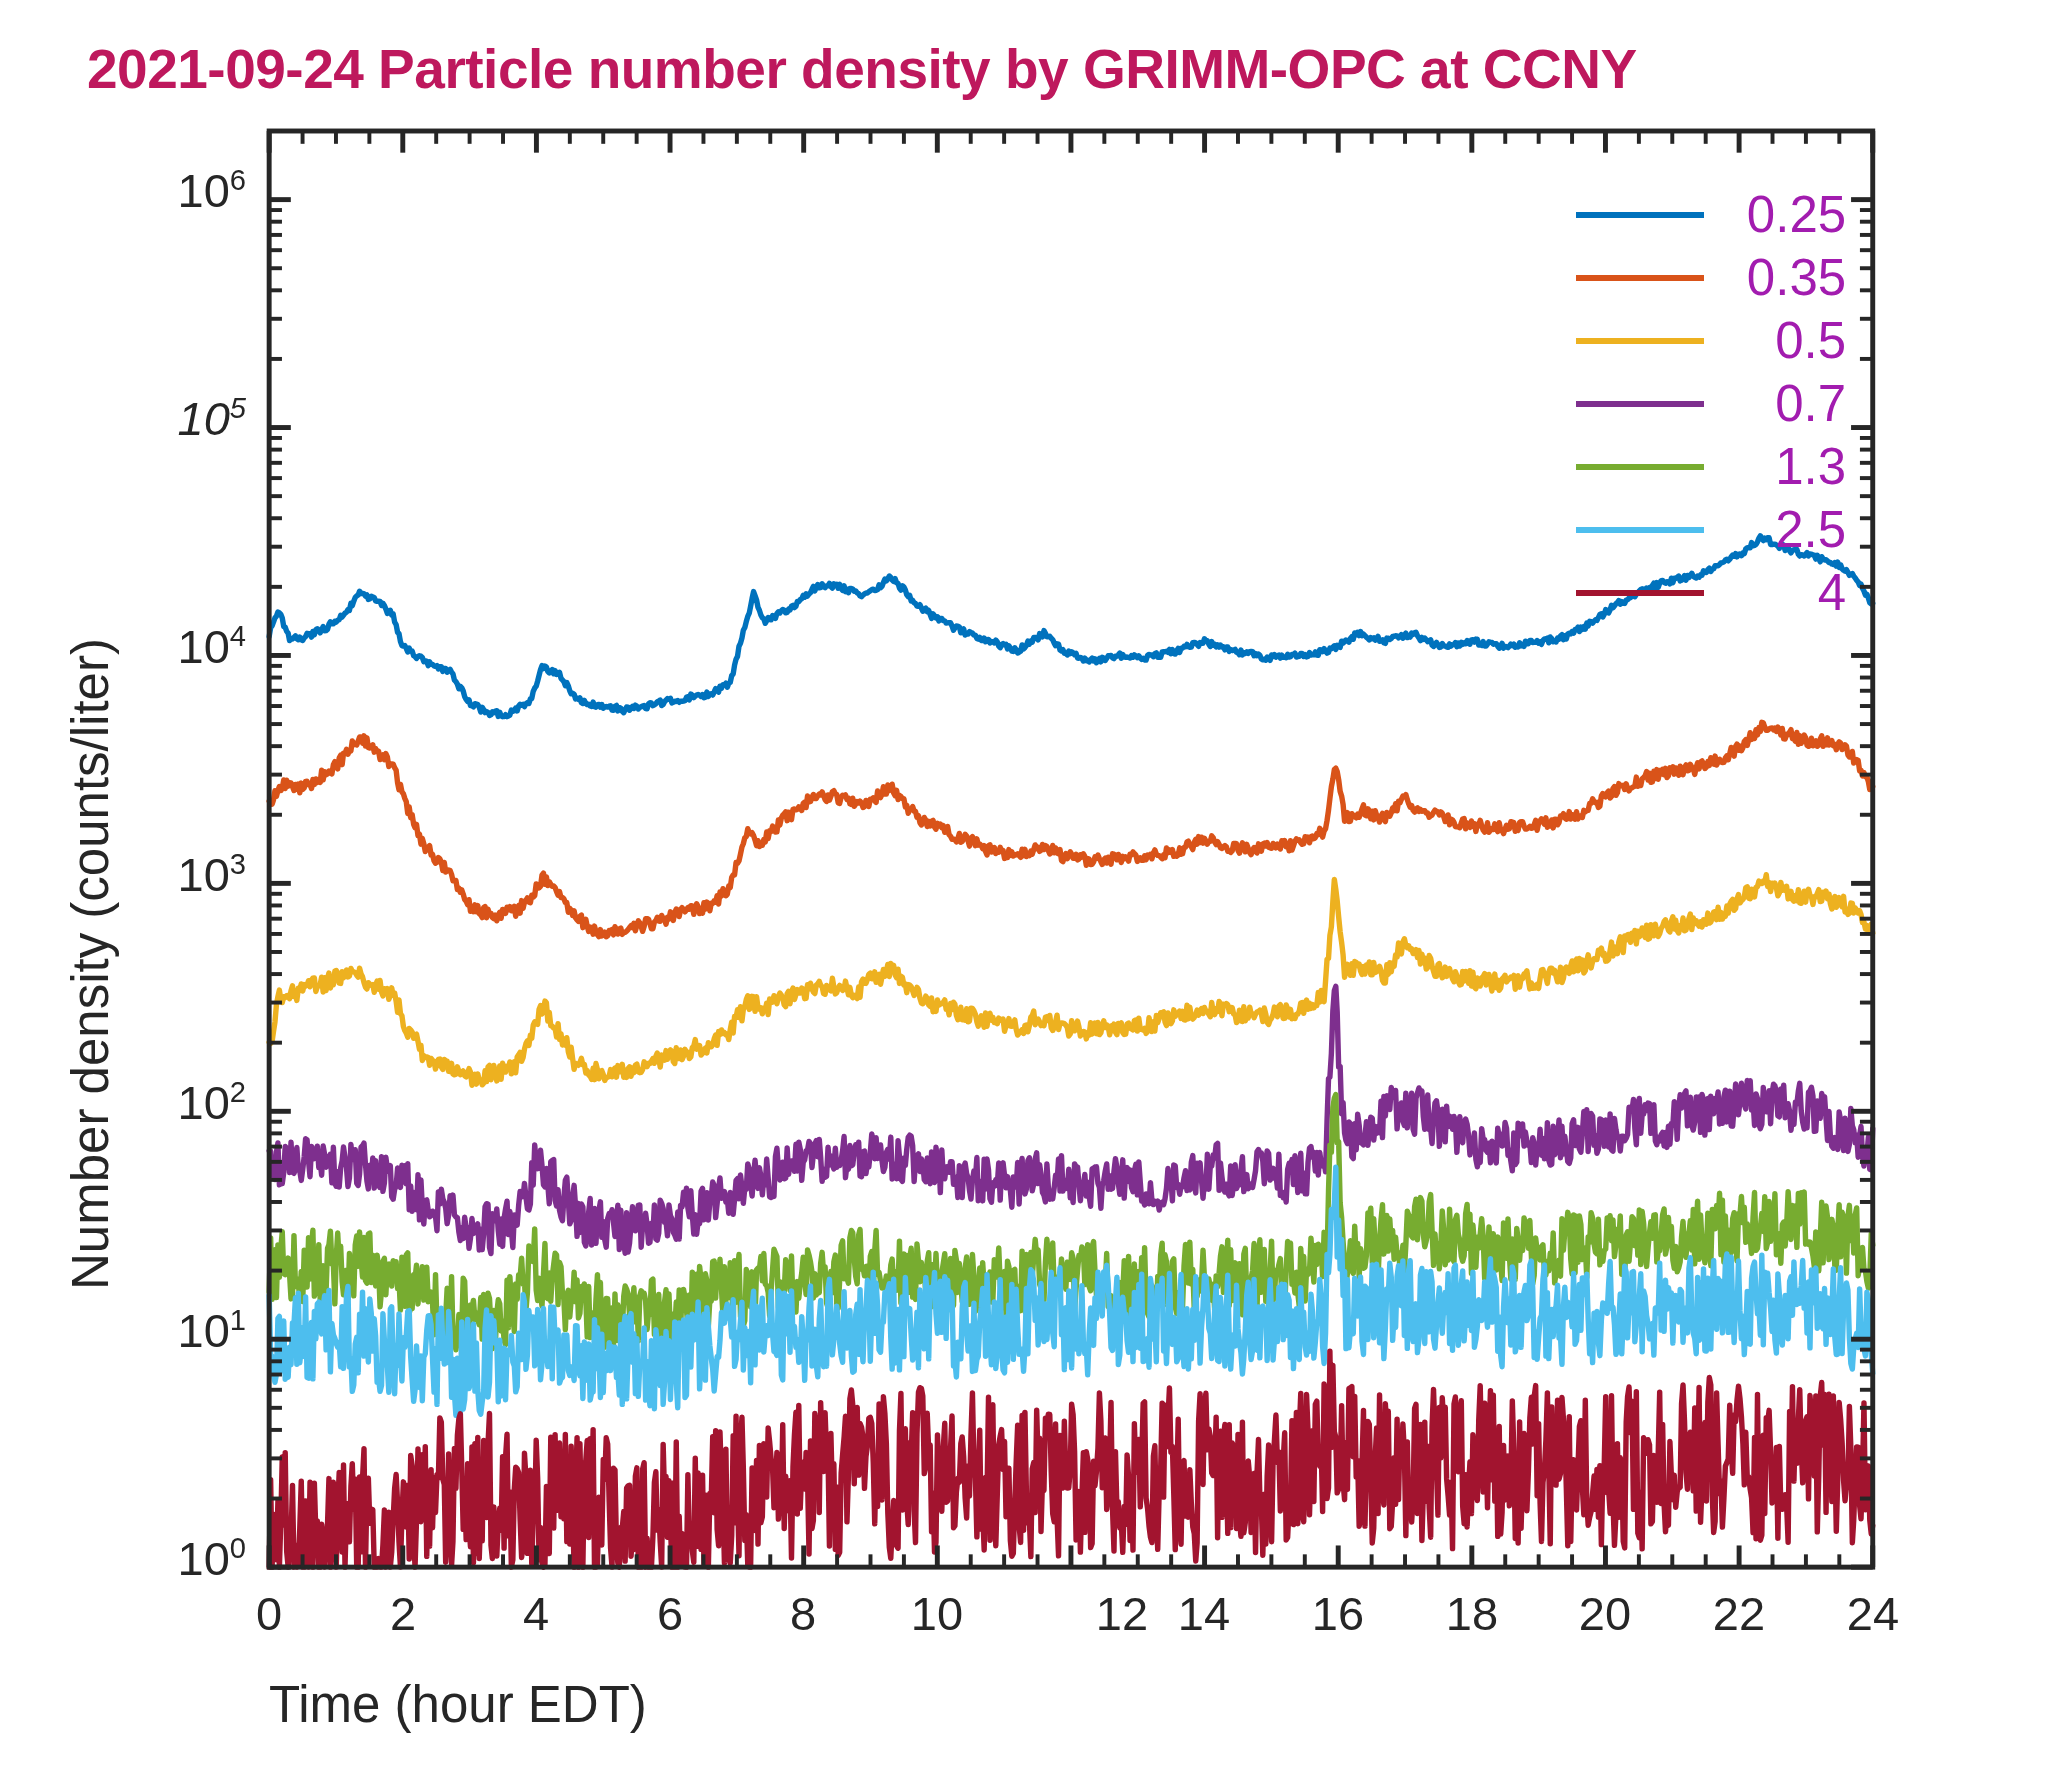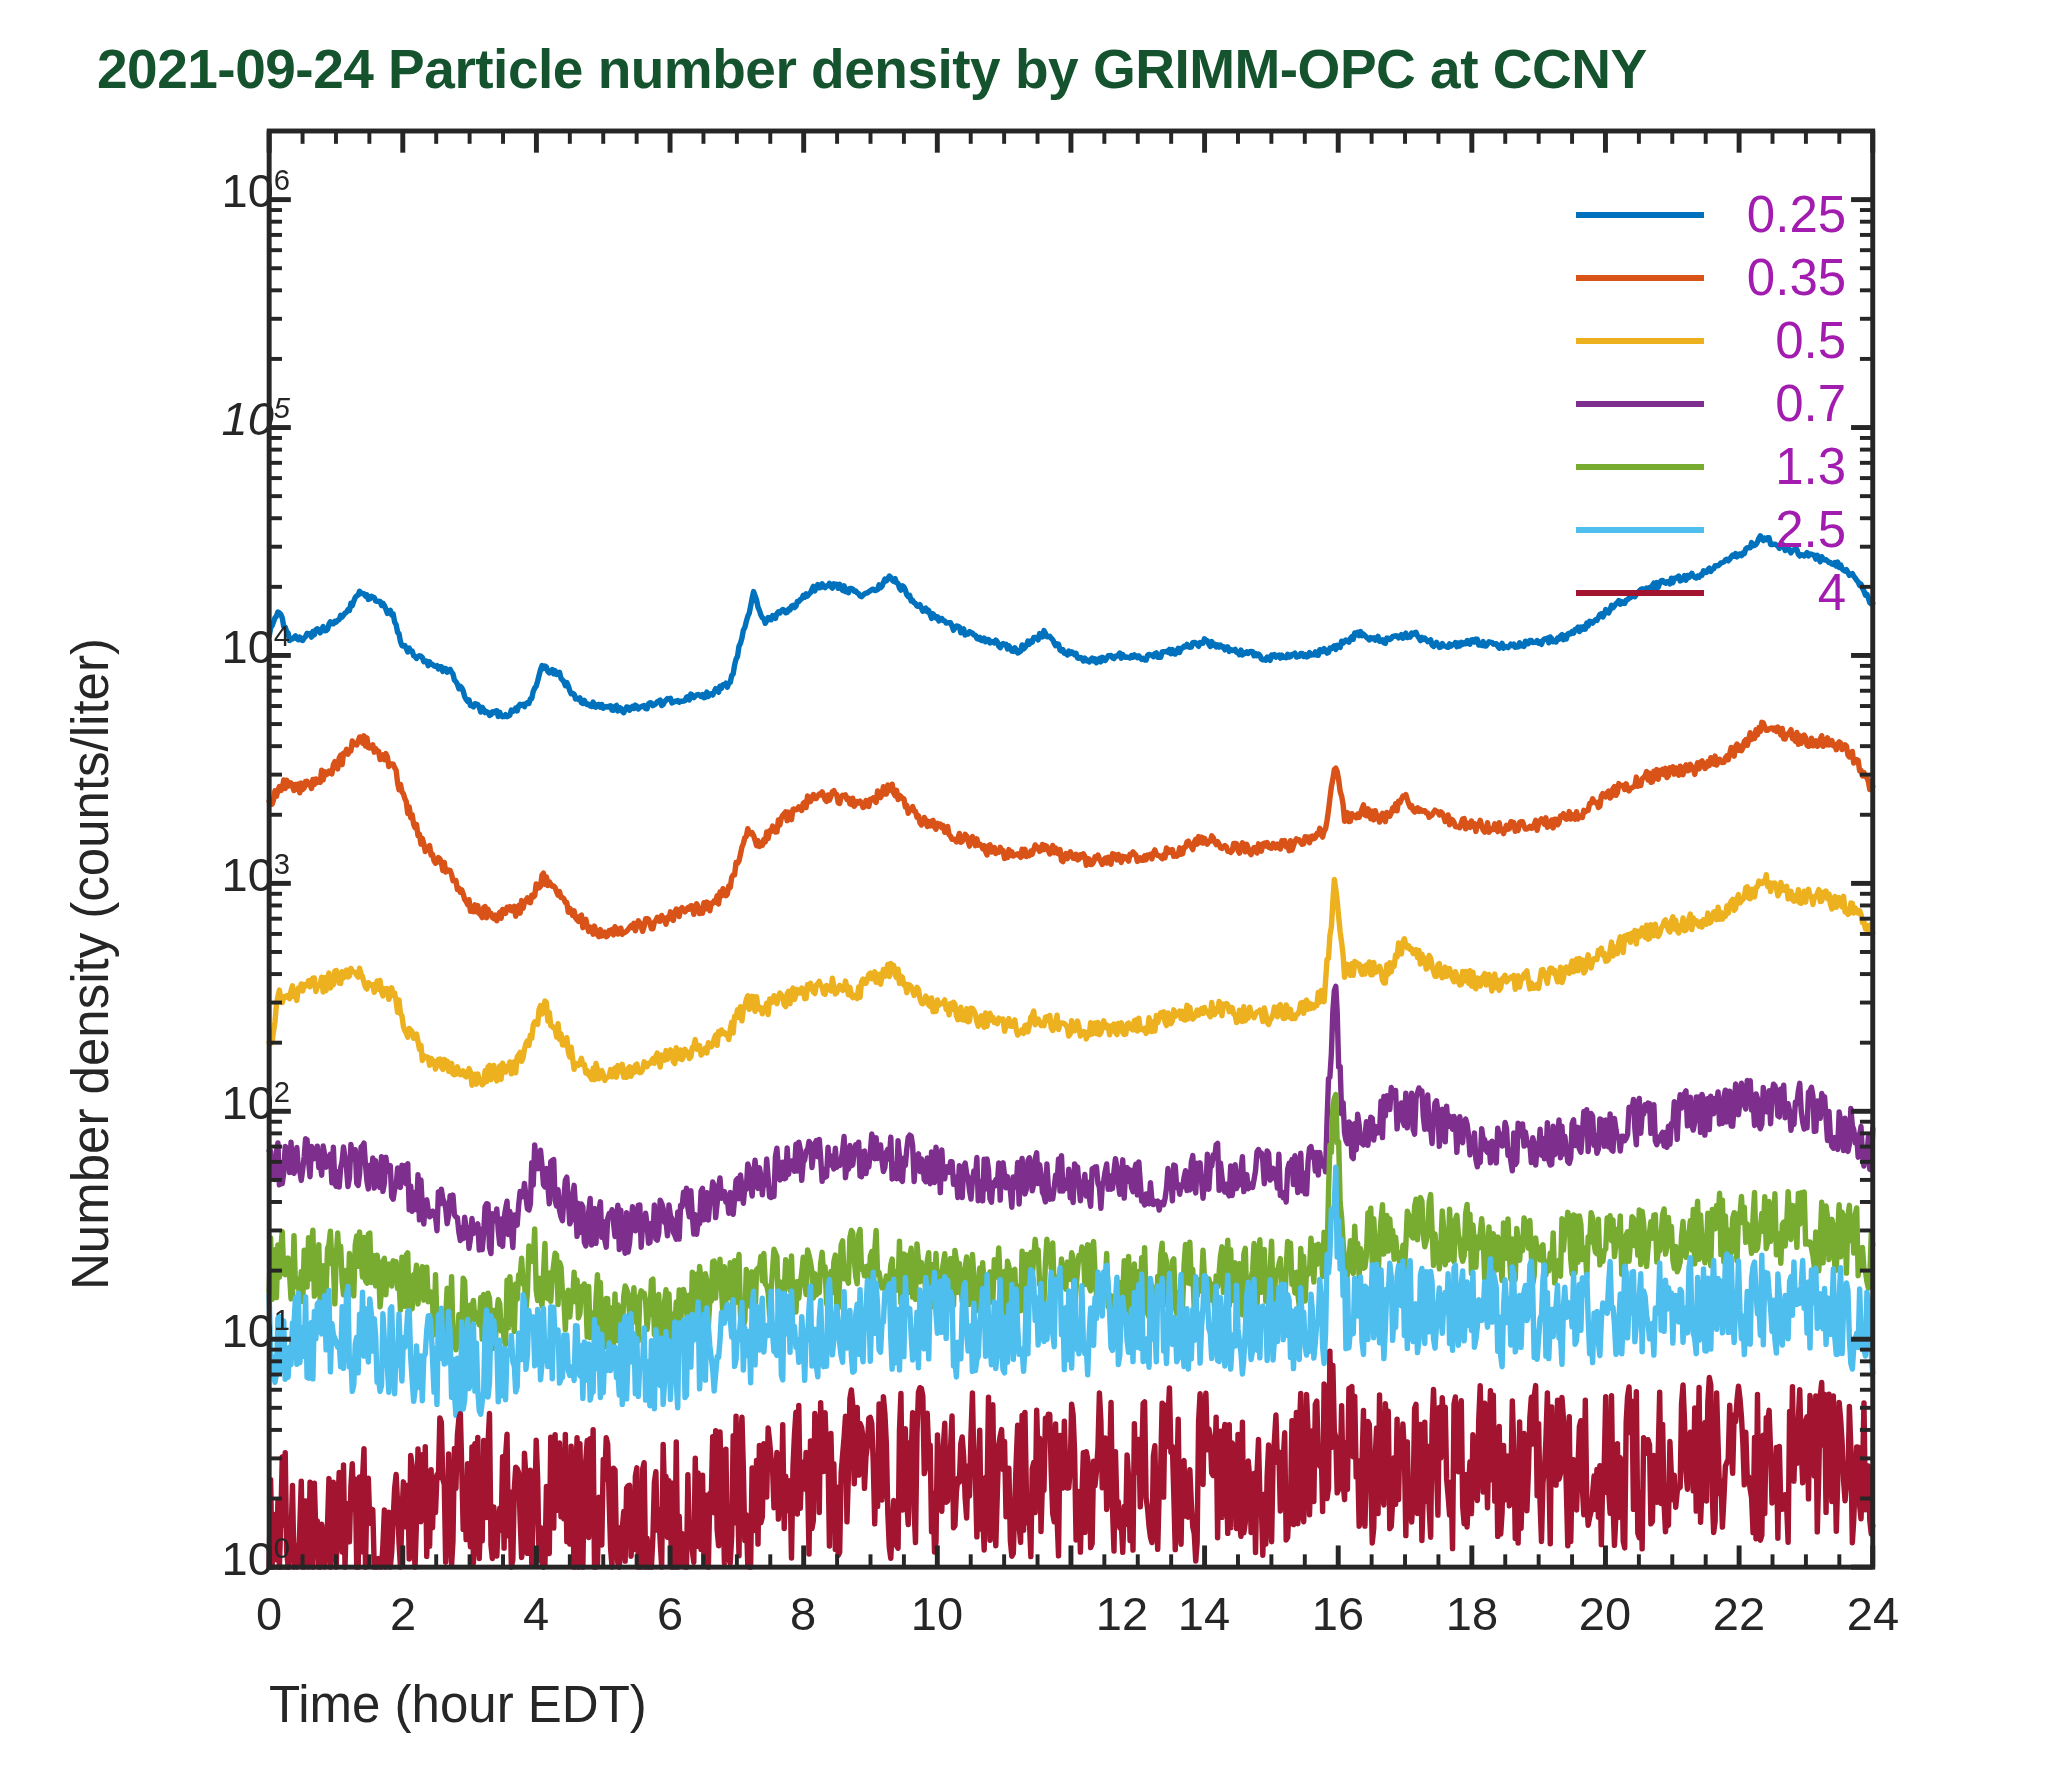--- a/index.html
+++ b/index.html
@@ -8,24 +8,24 @@
     width:2069px;height:1773px;
     font-family:"Liberation Sans", sans-serif;
     color:#262626;
     overflow:hidden;
     position:relative;
   }
   #figure{position:absolute;inset:0;}
 
   .chart-title{
     position:absolute;
-    left:97px; top:37px;
+    left:87px; top:37px;
     font-size:55px;
     font-weight:bold;
-    color:#14532d;
+    color:#be185d;
     white-space:nowrap;
     letter-spacing:-0.5px;
   }
 
   .ylabel{
     position:absolute;
     transform-origin:0 0;
     transform:translate(61px,1290px) rotate(-90deg);
     font-size:51px;
     color:#262626;
@@ -42,21 +42,20 @@
   }
 
   .ytick-label{
     position:absolute;
     right:0;
     text-align:right;
     font-size:47px;
     color:#262626;
     white-space:nowrap;
     line-height:1;
-    padding-left:44px;
   }
   .ytick-label sup{font-size:0.62em; vertical-align:super;}
 
   .xtick-label{
     position:absolute;
     top:1586px;
     font-size:47px;
     color:#262626;
     text-align:center;
     transform:translateX(-50%);

